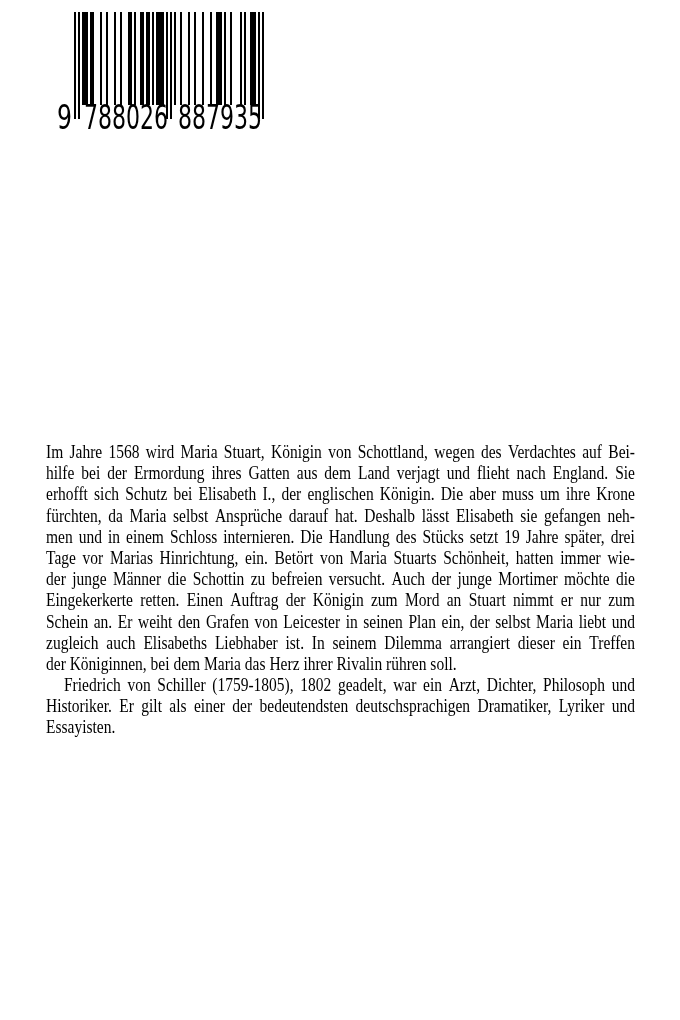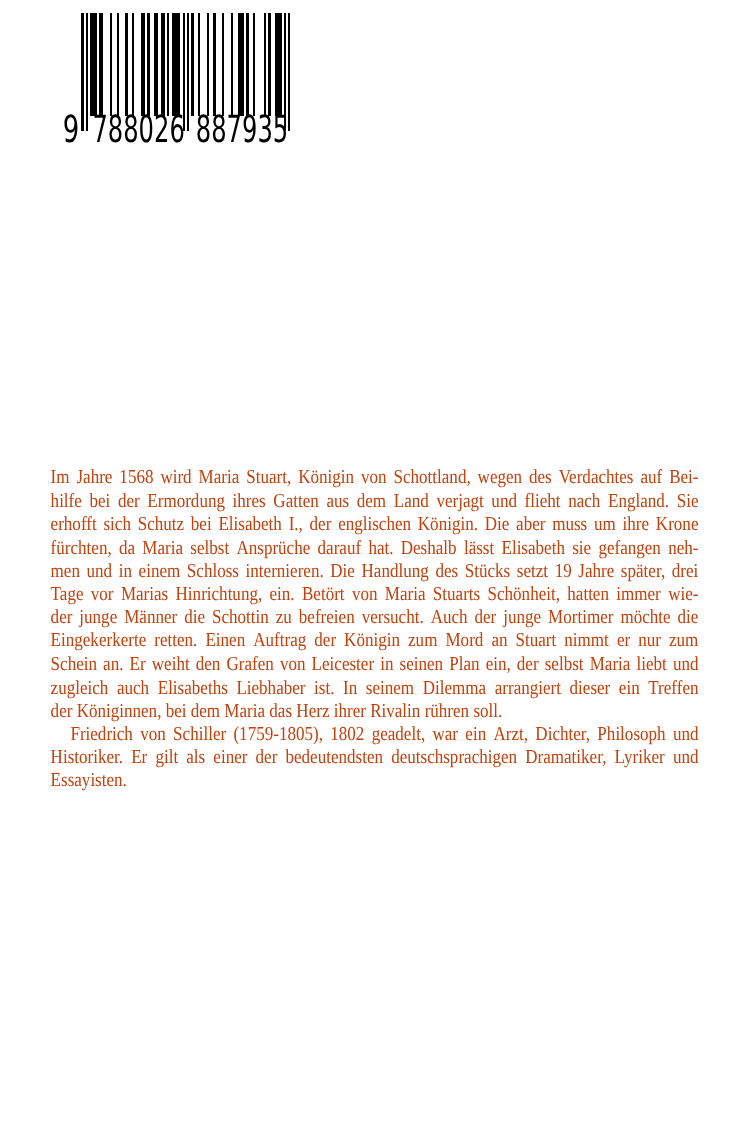--- a/index.html
+++ b/index.html
@@ -26,25 +26,25 @@
     shape-rendering: crispEdges;
   }
   .barcode-wrap svg text {
     font-family: "DejaVu Sans", "Liberation Sans", sans-serif;
     font-size: 34px;
     fill: #000000;
   }
   .body-text {
     position: absolute;
     left: 46px;
-    top: 424px;
+    top: 441px;
     width: 589px;
     font-family: "Liberation Serif", "DejaVu Serif", serif;
     font-size: 15.5px;
-    color: #c2410c;
+    color: #000000;
   }
   .body-text .line {
     height: 21.2px;
     line-height: 21.2px;
     white-space: pre;
     transform: scaleY(1.16);
     transform-origin: 50% 55%;
   }
   .body-text .line.just {
     display: flex;

